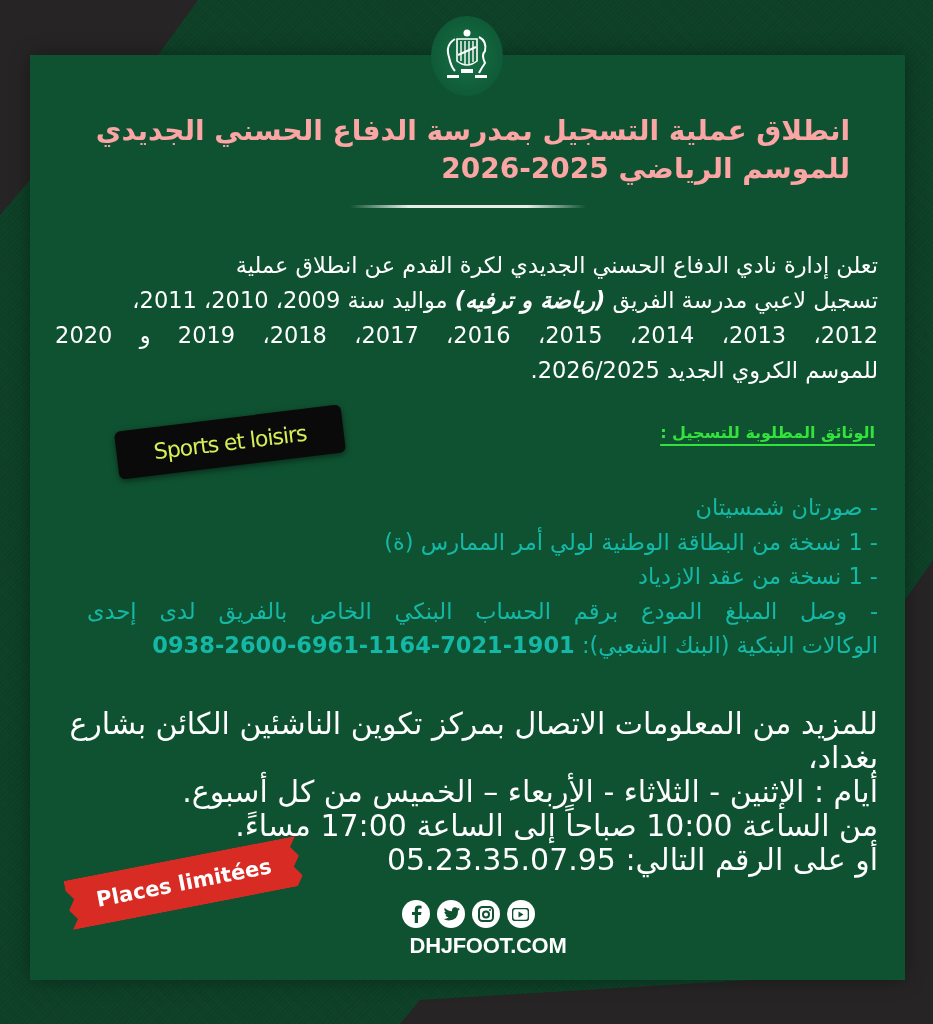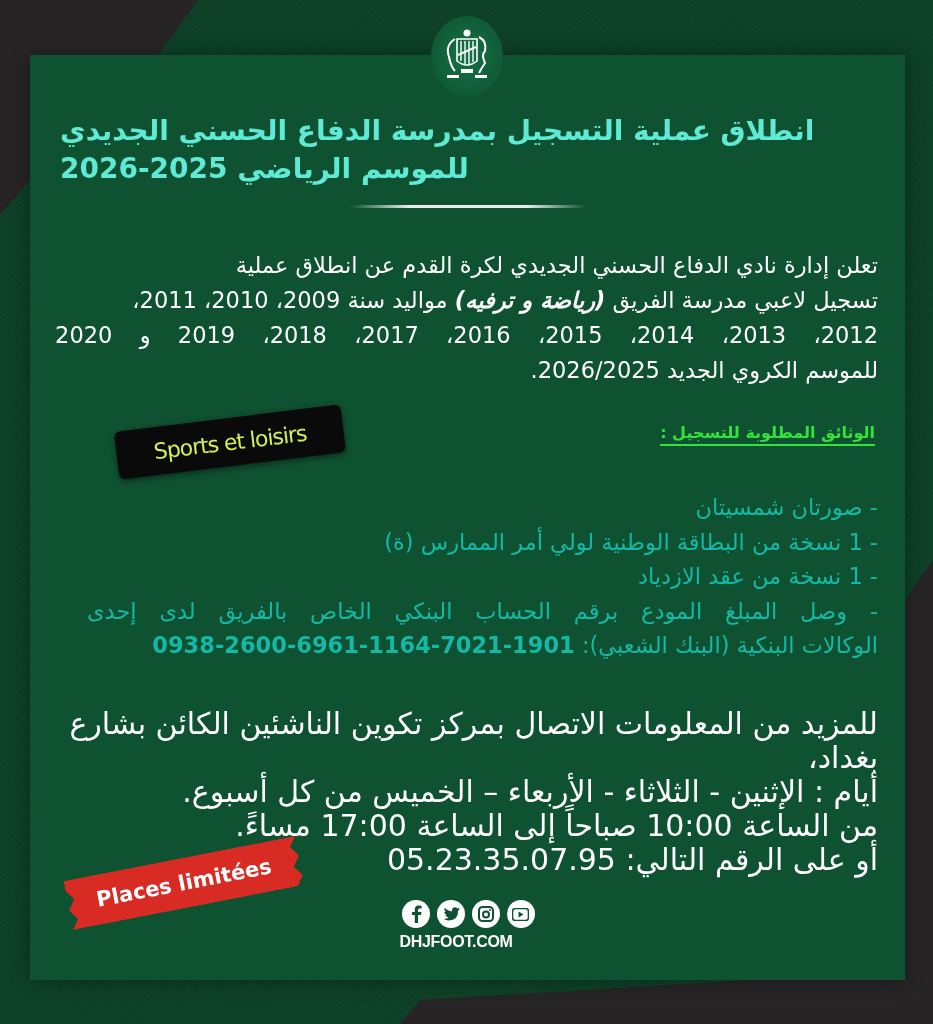--- a/index.html
+++ b/index.html
@@ -30,22 +30,22 @@
     box-shadow: 0 0 18px rgba(0,0,0,0.35);
   }
   .logo {
     position: absolute; left: 431px; top: 16px; width: 72px; height: 80px;
     border-radius: 50%;
     background: radial-gradient(ellipse at center, #167246 0%, #0f5b37 70%, #0d4d2f 100%);
     display: flex; align-items: center; justify-content: center;
   }
   .title {
     position: absolute; left: 60px; top: 112px; width: 790px;
-    direction: rtl; text-align: left;
-    color: #5eead4; font-weight: bold; font-size: 28px; line-height: 38px;
+    direction: rtl; text-align: right;
+    color: #fca5a5; font-weight: bold; font-size: 28px; line-height: 38px;
     font-family: "DejaVu Sans", sans-serif;
   }
   .divider {
     position: absolute; left: 350px; top: 205px; width: 236px; height: 3px;
     background: linear-gradient(90deg, transparent, #ffffff 25%, #ffffff 75%, transparent);
     border-radius: 2px; opacity: 0.9;
   }
   .intro {
     position: absolute; left: 55px; top: 248px; width: 823px;
     direction: rtl; text-align: justify; text-align-last: right;
@@ -89,22 +89,22 @@
   .social {
     position: absolute; left: 388px; top: 900px; width: 160px; height: 28px;
     display: flex; gap: 7px; justify-content: center;
   }
   .social .ic {
     width: 28px; height: 28px; border-radius: 50%; background: #ffffff;
     display: flex; align-items: center; justify-content: center;
     color: #0f5231; font-weight: bold; font-size: 17px;
   }
   .site {
-    position: absolute; left: 356px; top: 933px; width: 200px;
-    text-align: center; color: #ffffff; font-weight: bold; font-size: 16px;
+    position: absolute; left: 388px; top: 933px; width: 200px;
+    text-align: center; color: #ffffff; font-weight: bold; font-size: 22px;
     font-family: "Liberation Sans", sans-serif; letter-spacing: -0.3px;
   }
 </style>
 </head>
 <body>
 
 <div class="noise"></div>
 <div class="dark-tl"></div>
 <div class="dark-br"></div>
 <div class="panel"></div>

